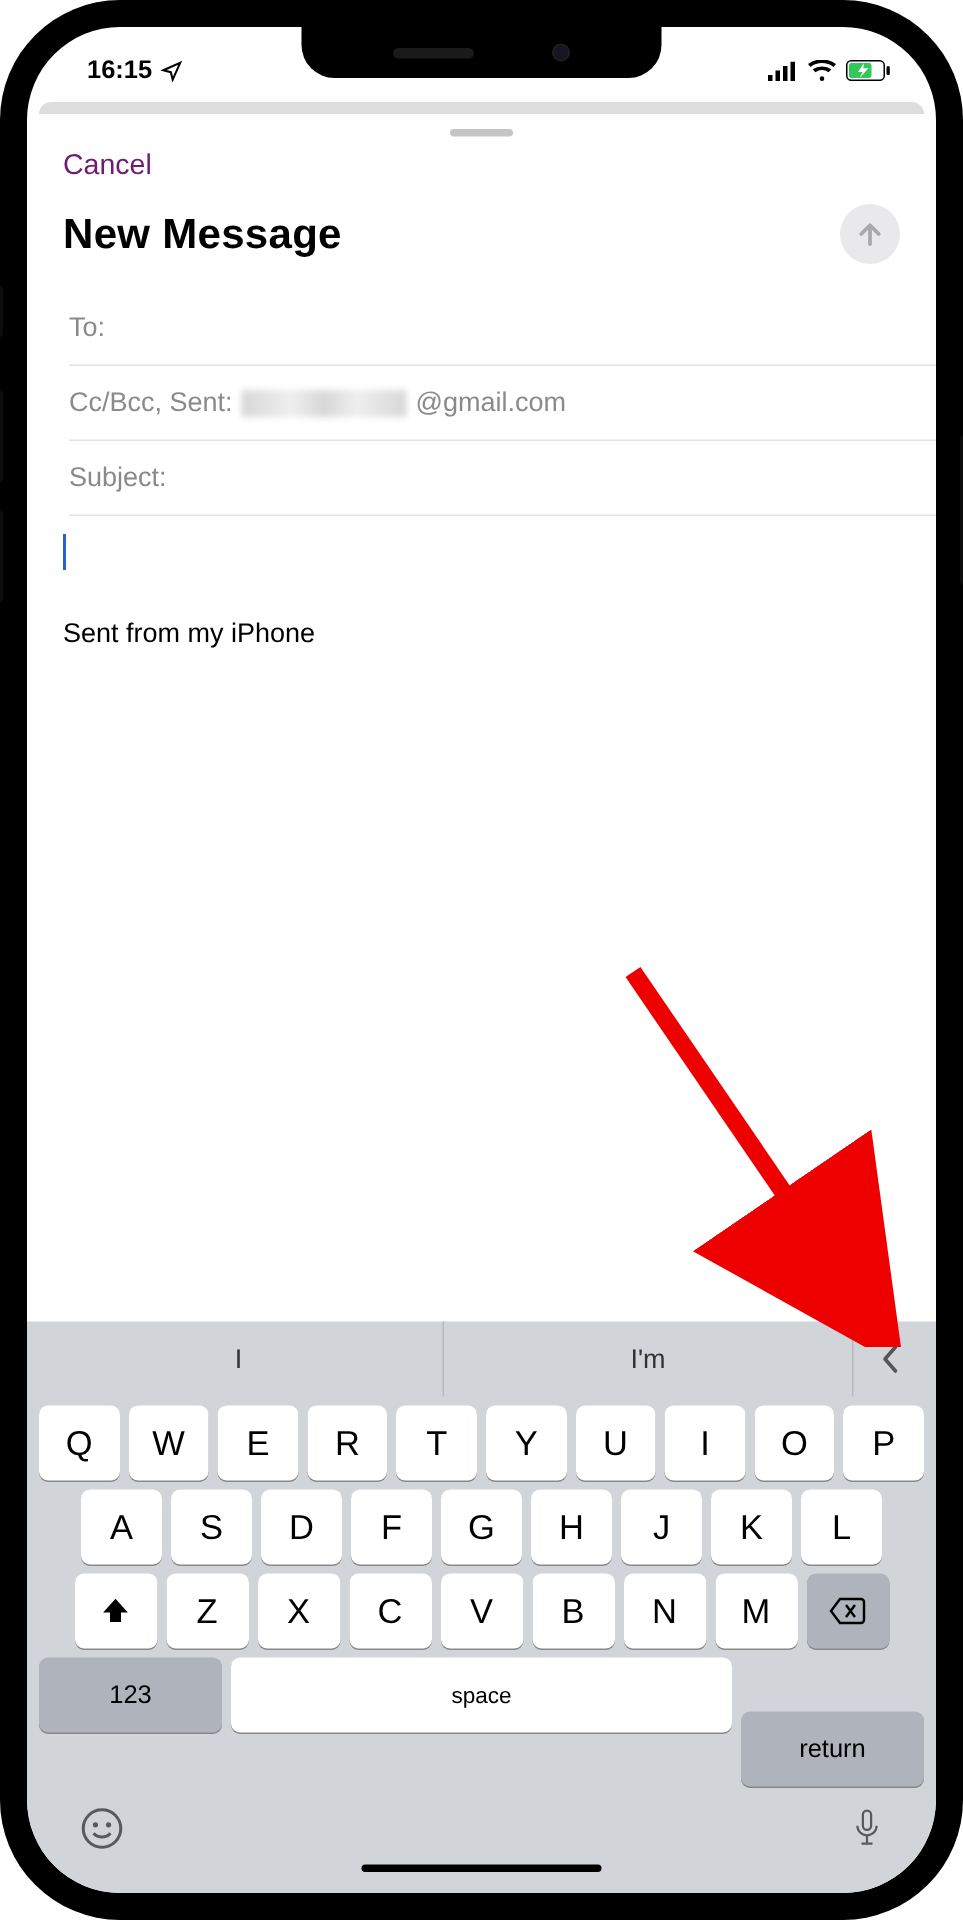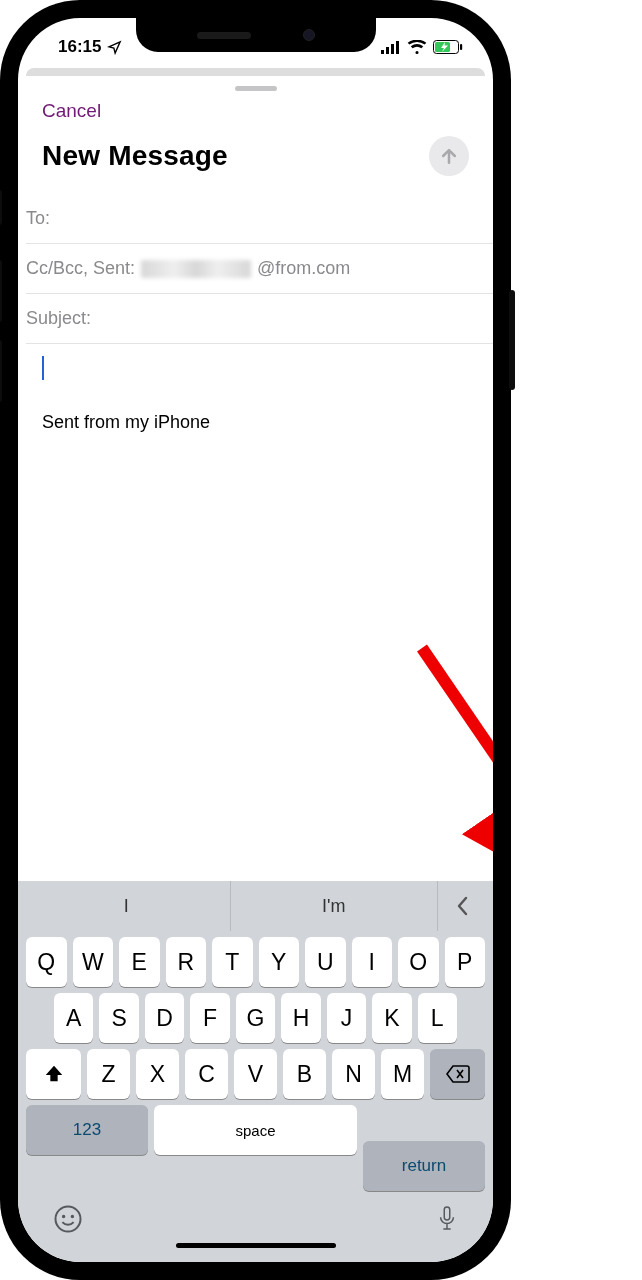--- a/index.html
+++ b/index.html
@@ -1,18 +1,18 @@
 <!DOCTYPE html>
 <html><head>
   <meta charset="utf-8">
   <style>
     * { margin: 0; padding: 0; box-sizing: border-box; font-family: -apple-system, "Helvetica Neue", Helvetica, Arial, sans-serif; -webkit-font-smoothing: antialiased; }
     body { width: 642px; height: 1280px; background: #fff; position: relative; }
 
-    .phone-frame { width: 511px; height: 1280px; background: #000; border-radius: 80px; padding: 18px; position: relative; }
+    .phone-frame { width: 642px; height: 1280px; background: #000; border-radius: 80px; padding: 18px; position: relative; }
     .side-btn { position: absolute; background: #0d0d0d; border-radius: 3px; }
     .btn-mute { left: -4px; top: 190px; width: 6px; height: 35px; }
     .btn-vol-up { left: -4px; top: 260px; width: 6px; height: 62px; }
     .btn-vol-down { left: -4px; top: 340px; width: 6px; height: 62px; }
     .btn-power { right: -4px; top: 290px; width: 6px; height: 100px; }
 
     .screen { width: 100%; height: 100%; background: #fff; border-radius: 62px; overflow: hidden; position: relative; }
 
     .notch { position: absolute; top: 0; left: 50%; transform: translateX(-50%); width: 240px; height: 34px; background: #000; border-bottom-left-radius: 22px; border-bottom-right-radius: 22px; z-index: 100; display:flex; align-items:center; justify-content:center; gap:52px;}
     .notch .spk { width: 54px; height: 7px; background: #1a1a1a; border-radius: 4px; }
@@ -25,41 +25,41 @@
     .sheet-top { background: #ddd; height: 8px; margin: 0 8px; border-top-left-radius: 12px; border-top-right-radius: 12px; }
     .sheet { background: #fff; border-top-left-radius: 14px; border-top-right-radius: 14px; margin-top: 2px; position: relative; }
     .grabber { width: 42px; height: 5px; background: #c5c5c8; border-radius: 3px; position: absolute; top: 8px; left: 50%; transform: translateX(-50%); }
     .cancel { color: #701a75; font-size: 19px; padding: 22px 24px 10px; display: inline-block; }
 
     .title-row { display: flex; align-items: center; justify-content: space-between; padding: 4px 24px 18px; }
     .title { font-size: 28px; font-weight: 700; letter-spacing: 0.2px; }
     .send-btn { width: 40px; height: 40px; border-radius: 50%; background: #e9e9eb; display: flex; align-items: center; justify-content: center; }
 
     .field { padding: 14px 0 14px 24px; margin-left: 0; border-bottom: 1px solid #e3e3e6; font-size: 18px; color: #8a8a8e; display: flex; align-items: center; gap: 6px; }
-    .field-wrap { padding-left: 8px; }
+    .field-wrap { padding-left: 28px; }
     .field-wrap .field { padding-left: 0; }
     .from-suffix { color: #8a8a8e; }
     .blurred { display: inline-block; width: 110px; height: 18px; background: linear-gradient(90deg,#d7d7d7 0%, #efefef 30%, #d7d7d7 50%, #efefef 70%, #d7d7d7 100%); filter: blur(2px); border-radius:2px; }
 
     .body-area { padding: 12px 24px 0; font-size: 18px; color: #000; }
     .cursor { display: inline-block; width: 2px; height: 24px; background: #2462d6; vertical-align: middle; animation: blink 1.1s step-start infinite; margin-bottom: 6px;}
     @keyframes blink { 50% { opacity: 0; } }
     .signature { margin-top: 26px; font-size: 18px; }
 
     
     .keyboard { position: absolute; bottom: 0; left: 0; right: 0; background: #d1d4d9; border-bottom-left-radius: 62px; border-bottom-right-radius: 62px; padding: 0 5px 8px; }
     .pred-row { display: flex; height: 50px; align-items: stretch; }
     .pred { flex: 1; display: flex; align-items: center; justify-content: center; font-size: 18px; color: #333; border-right: 1px solid #b7bbc0; }
     .pred:last-of-type { border-right: 1px solid #b7bbc0; }
     .pred-caret { width: 50px; display:flex; align-items:center; justify-content:center; color:#555; }
 
     .krow { display: flex; gap: 6px; justify-content: center; margin: 6px 3px; }
     .key { background: #fff; border-radius: 6px; height: 50px; flex: 1; display: flex; align-items: center; justify-content: center; font-size: 23px; color: #000; box-shadow: 0 1px 0 #888; max-width: 55px; }
     .krow.mid { padding: 0 28px; }
-    .key-func { background: #aeb3bc; color: #0c4a6e; }
+    .key-func { background: #aeb3bc; color: #000000; }
     .key-shift { width: 70px; flex: none; background:#fff; }
     .key-back { width: 70px; flex: none; }
     .krow.bottom .key { max-width: none; }
     .key-123 { flex: 0 0 122px; font-size: 17px; background:#aeb3bc; }
     .key-space { flex: 1; font-size: 15px; }
     .key-return { flex: 0 0 122px; font-size: 17px; background:#aeb3bc;margin-top:36px; }
     .bottom-bar { display: flex; justify-content: space-between; padding: 6px 30px 0; align-items: center; height: 42px; }
     .home-ind { width: 160px; height: 5px; background: #000; border-radius: 3px; margin: 4px auto 6px; }
 
     
@@ -121,21 +121,21 @@
         </div>
       </div>
 
       <div class="field-wrap">
         <div class="field">
           <span>To:</span>
         </div>
         <div class="field">
           <span>Cc/Bcc, Sent:</span>
           <span class="blurred"></span>
-            <span class="from-suffix">@from.com</span>
+            <span class="from-suffix">@gmail.com</span>
         </div>
         <div class="field">
           <span>Subject:</span>
         </div>
       </div>
 
       <div class="body-area">
         <span class="cursor"></span>
         <div class="signature">Sent from my iPhone</div>
       </div>

